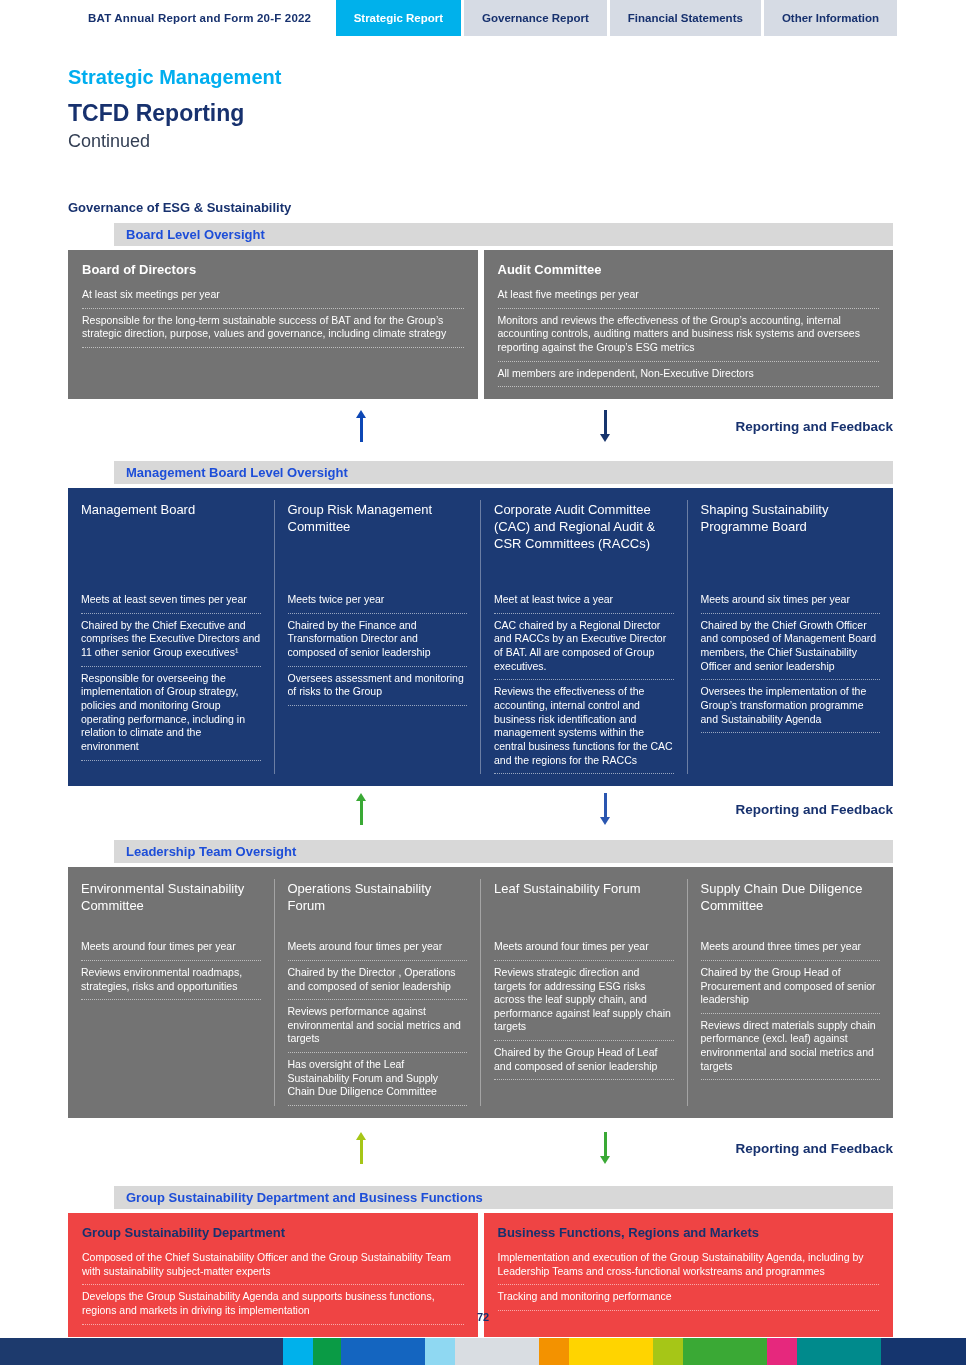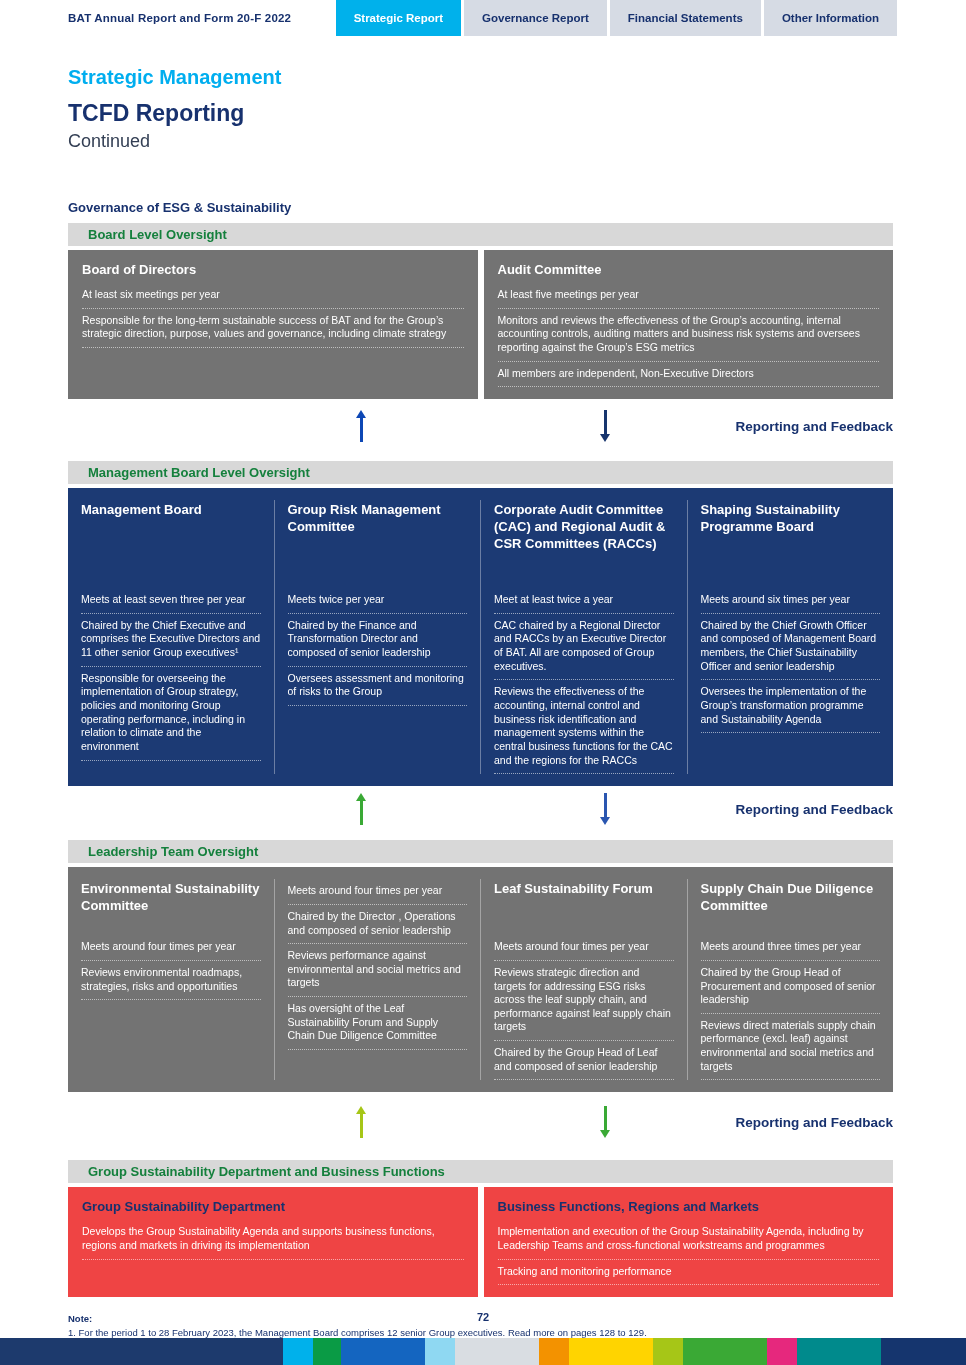--- a/index.html
+++ b/index.html
@@ -1,50 +1,50 @@
 <!DOCTYPE html>
 <html><head>
 <meta charset="utf-8">
 <style>
   * { box-sizing: border-box; }
   body { margin:0; background:#ffffff; font-family:"Liberation Sans", sans-serif; }
   .page { position:relative; width:966px; height:1365px; background:#fff; overflow:hidden; }
 
   
-  .header { display:flex; justify-content:space-between; align-items:stretch; height:36px; padding-left:68px; }
+  .header { display:flex; justify-content:space-between; align-items:stretch; height:36px; padding-left:88px; }
   .report-title { align-self:center; font-size:11.5px; font-weight:bold; color:#17316e; letter-spacing:.2px; }
   .tabs { display:flex; gap:3px; margin-right:69px; }
   .tab { display:flex; align-items:center; justify-content:center; padding:0 18px; font-size:11.5px; font-weight:bold; color:#17316e; background:#d6dbe4; cursor:pointer; }
   .tab.active { background:#00b1eb; color:#fff; }
 
   .content { padding:0 73px 0 68px; }
 
   .eyebrow { margin-top:30px; font-size:20px; font-weight:bold; color:#00aeef; }
   .page-title { margin-top:11px; font-size:23px; font-weight:bold; color:#17316e; }
   .subtitle { margin-top:4px; font-size:18px; color:#333f54; }
   .diagram-heading { margin-top:48px; font-size:13px; font-weight:bold; color:#17316e; }
 
-  .band { margin-top:8px; background:#d8d8d8; color:#15803d; font-weight:bold; font-size:13px; padding:4px 20px; }
+  .band { margin-top:8px; background:#d8d8d8; color:#1d4ed8; font-weight:bold; font-size:13px; padding:4px 12px;margin-left:46px; }
 
   .box-row { display:flex; gap:6px; margin-top:4px; }
   .org-box { flex:1; padding:10px 14px 12px; }
   .navy-bg { background:#737373; }
   .lime-bg { background:#ef4444; }
   .board-row .org-box { min-height:124px; }
   .group-row .org-box { min-height:110px; }
   .box-title { font-size:13px; font-weight:bold; color:#fff; margin:2px 0 6px; }
   .lime-bg .box-title { color:#17316e; }
   .item { font-size:10.5px; line-height:1.3; color:#fff; padding:5px 0 6px; border-bottom:1px dotted rgba(255,255,255,.55); }
 
   .cols { display:flex; margin-top:4px; padding:12px 0; }
   .navy-cols { background:#1c3a74; min-height:283px; }
   .green-cols { background:#737373; min-height:225px; }
   .col { flex:1; padding:0 13px; }
   .col + .col { border-left:1px solid rgba(255,255,255,.35); }
-  .col-title { font-size:13px; font-weight:bold; color:#fff; line-height:1.3; padding-top:2px; }
+  .col-title { font-size:13px; font-weight:normal; color:#fff; line-height:1.3; padding-top:2px; }
   .mgmt .col-title { min-height:88px; }
   .lead .col-title { min-height:56px; }
 
   
   .feedback-row { position:relative; height:54px; }
   .feedback-row.tall { height:60px; }
   .feedback-row.short { height:46px; }
   .fr-label { position:absolute; left:16px; right:0; top:50%; transform:translateY(-50%); text-align:right; font-size:13.5px; font-weight:bold; color:#17316e; }
   .arrow { position:absolute; top:50%; transform:translateY(-50%); display:flex; flex-direction:column; align-items:center; }
   .arrow.up { left:288px; }
@@ -114,21 +114,21 @@
       <span class="arrow down c-navy">
           <span class="shaft"></span>
           <span class="head"></span>
         </span>
     </div>
 
     <div class="band">Management Board Level Oversight</div>
     <div class="cols navy-cols mgmt">
       <div class="col">
         <div class="col-title">Management Board</div>
-        <div class="item">Meets at least seven three per year</div>
+        <div class="item">Meets at least seven times per year</div>
         <div class="item">Chaired by the Chief Executive and comprises the Executive Directors and 11 other senior Group executives¹</div>
         <div class="item">Responsible for overseeing the implementation of Group strategy, policies and monitoring Group operating performance, including in relation to climate and the environment</div>
       </div>
       <div class="col">
         <div class="col-title">Group Risk Management Committee</div>
         <div class="item">Meets twice per year</div>
         <div class="item">Chaired by the Finance and Transformation Director and composed of senior leadership</div>
         <div class="item">Oversees assessment and monitoring of risks to the Group</div>
       </div>
       <div class="col">
@@ -158,20 +158,21 @@
     </div>
 
     <div class="band">Leadership Team Oversight</div>
     <div class="cols green-cols lead">
       <div class="col">
         <div class="col-title">Environmental Sustainability Committee</div>
         <div class="item">Meets around four times per year</div>
         <div class="item">Reviews environmental roadmaps, strategies, risks and opportunities</div>
       </div>
       <div class="col">
+        <div class="col-title">Operations Sustainability Forum</div>
         <div class="item">Meets around four times per year</div>
         <div class="item">Chaired by the Director , Operations and composed of senior leadership</div>
         <div class="item">Reviews performance against environmental and social metrics and targets</div>
         <div class="item">Has oversight of the Leaf Sustainability Forum and Supply Chain Due Diligence Committee</div>
       </div>
       <div class="col">
         <div class="col-title">Leaf Sustainability Forum</div>
         <div class="item">Meets around four times per year</div>
         <div class="item">Reviews strategic direction and targets for addressing ESG risks across the leaf supply chain, and performance against leaf supply chain targets</div>
         <div class="item">Chaired by the Group Head of Leaf and composed of senior leadership</div>
@@ -193,20 +194,21 @@
       <span class="arrow down c-green">
           <span class="shaft"></span>
           <span class="head"></span>
         </span>
     </div>
 
     <div class="band">Group Sustainability Department and Business Functions</div>
     <div class="box-row group-row">
       <div class="org-box lime-bg">
         <div class="box-title">Group Sustainability Department</div>
+        <div class="item">Composed of the Chief Sustainability Officer and the Group Sustainability Team with sustainability subject-matter experts</div>
         <div class="item">Develops the Group Sustainability Agenda and supports business functions, regions and markets in driving its implementation</div>
       </div>
       <div class="org-box lime-bg">
         <div class="box-title">Business Functions, Regions and Markets</div>
         <div class="item">Implementation and execution of the Group Sustainability Agenda, including by Leadership Teams and cross-functional workstreams and programmes</div>
         <div class="item">Tracking and monitoring performance</div>
       </div>
     </div>
 
     <div class="note">

